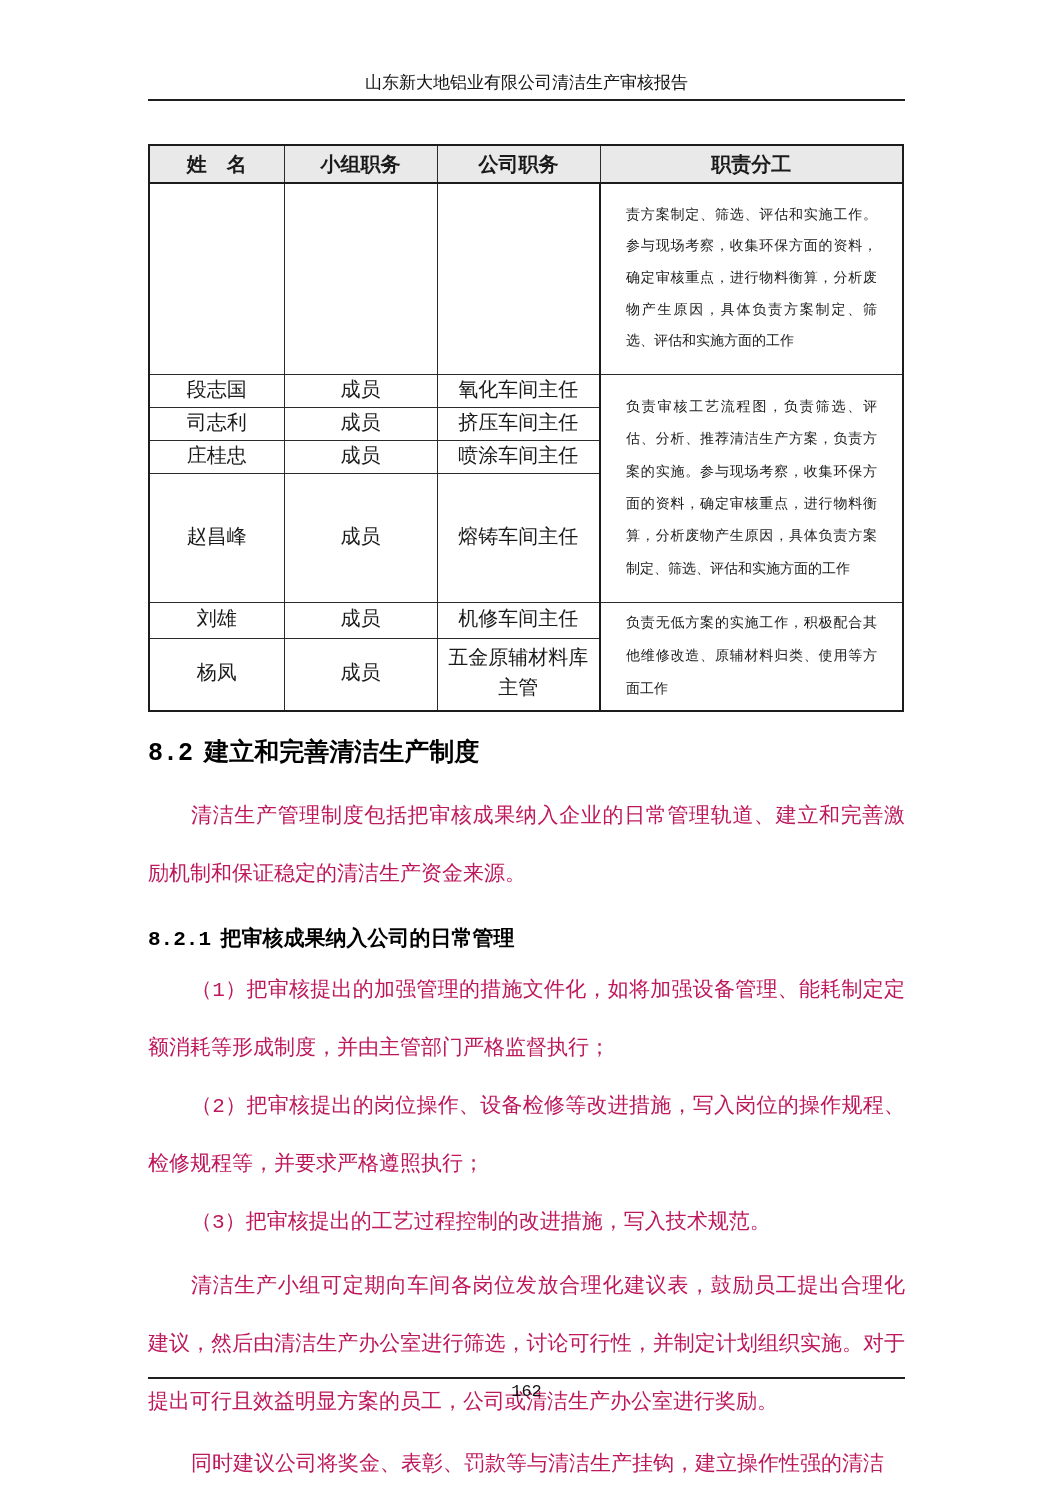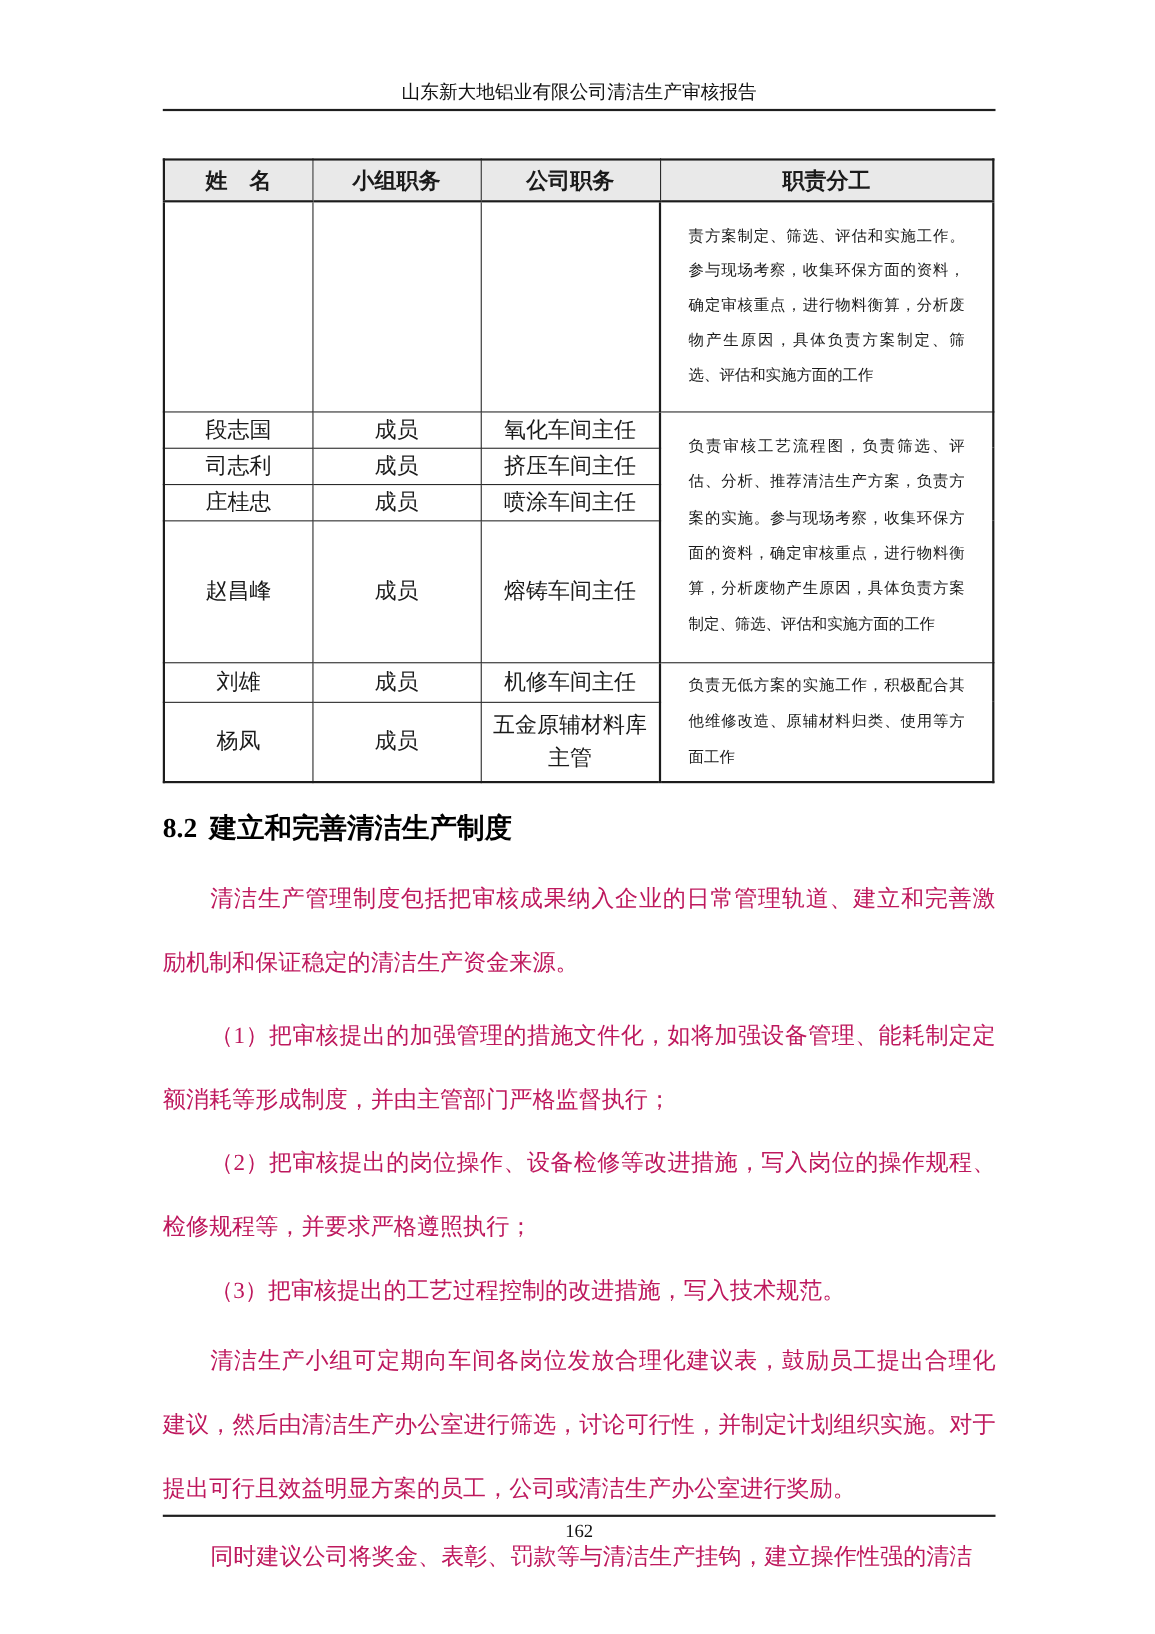--- a/index.html
+++ b/index.html
@@ -1,20 +1,20 @@
 <!DOCTYPE html>
 <html><head>
 <meta charset="utf-8">
 <style>
   html,body{margin:0;padding:0;background:#ffffff;}
   .page{
     position:relative;
     width:1050px;height:1485px;
     background:#ffffff;
-    font-family:Liberation Serif, serif;
+    font-family:Liberation Mono, monospace;
     color:#1a1a1a;
     overflow:hidden;
   }
   .content{position:absolute;left:148px;top:0;width:757px;}
   .doc-header{
     text-align:center;
     padding-top:74px;
     padding-bottom:5px;
     border-bottom:2px solid #1f1f1f;
   }
@@ -149,20 +149,21 @@
           <td class="c">成员</td>
           <td class="c">五金原辅材料库主管</td>
         </tr>
       </tbody>
     </table>
 
     <h2 class="sec"><span class="sec-num">8.2</span><span>建立和完善清洁生产制度</span></h2>
 
     <p class="body m18">清洁生产管理制度包括把审核成果纳入企业的日常管理轨道、建立和完善激励机制和保证稳定的清洁生产资金来源。</p>
 
+    <h3 class="sec"><span class="sec-num">8.2.1</span><span>把审核成果纳入公司的日常管理</span></h3>
 
     <p class="body m8">（1）把审核提出的加强管理的措施文件化，如将加强设备管理、能耗制定定额消耗等形成制度，并由主管部门严格监督执行；</p>
     <p class="body">（2）把审核提出的岗位操作、设备检修等改进措施，写入岗位的操作规程、检修规程等，并要求严格遵照执行；</p>
     <p class="body">（3）把审核提出的工艺过程控制的改进措施，写入技术规范。</p>
 
 
     <p class="body m6">清洁生产小组可定期向车间各岗位发放合理化建议表，鼓励员工提出合理化建议，然后由清洁生产办公室进行筛选，讨论可行性，并制定计划组织实施。对于提出可行且效益明显方案的员工，公司或清洁生产办公室进行奖励。</p>
     <p class="body m4">同时建议公司将奖金、表彰、罚款等与清洁生产挂钩，建立操作性强的清洁</p>
 
   </div>

